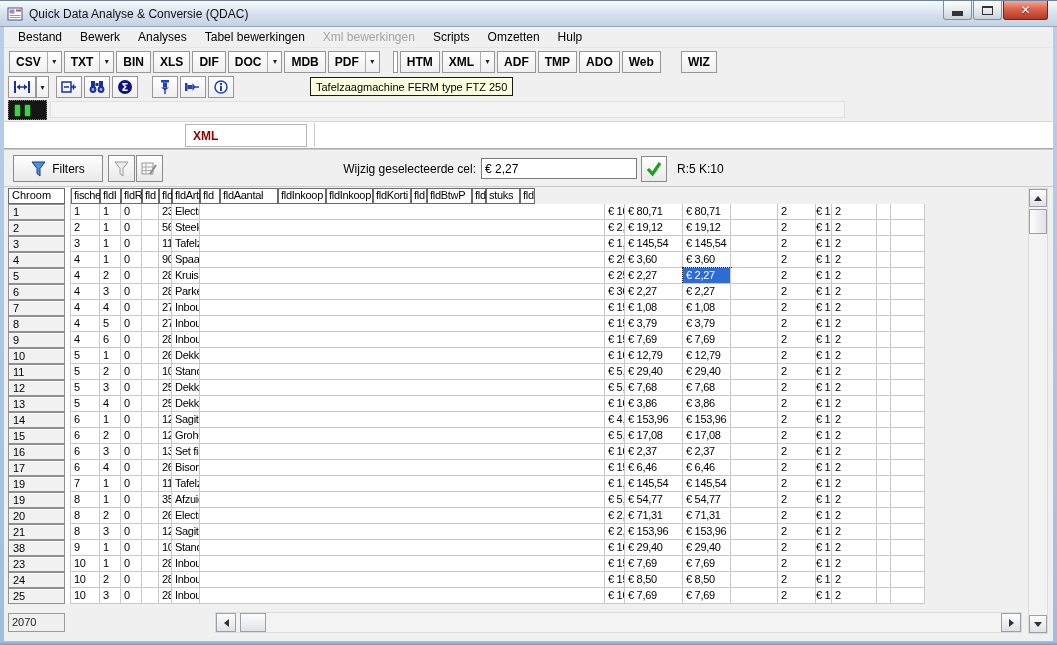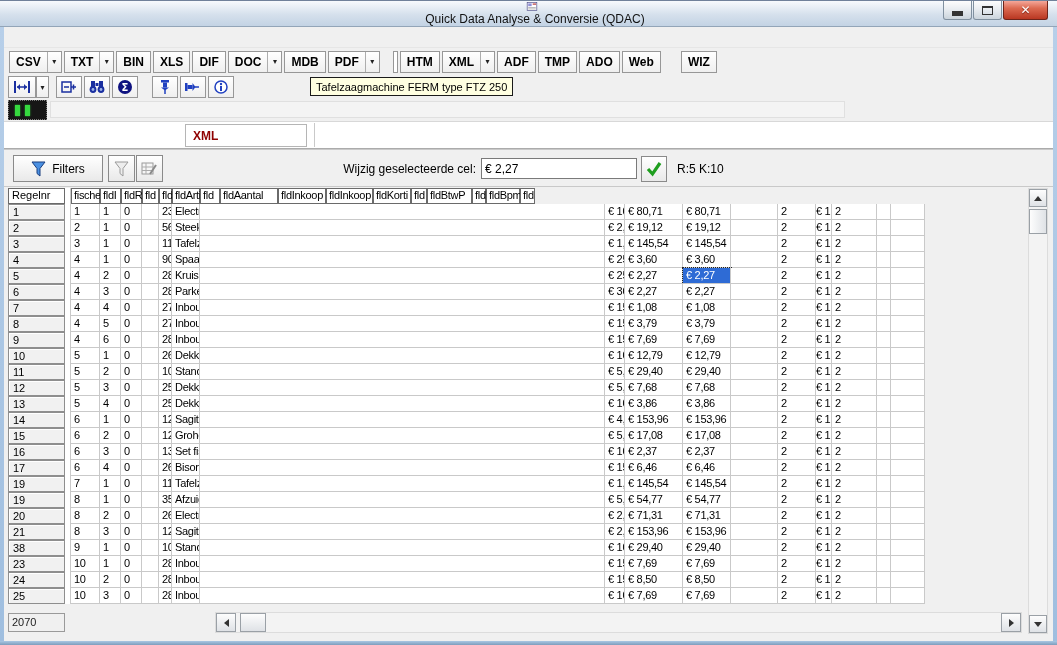--- a/index.html
+++ b/index.html
@@ -7,21 +7,21 @@
   .window{position:relative;width:1057px;height:645px;background:#F0F0F0;}
   .frame{position:absolute;background:linear-gradient(to bottom,#B7CFE9,#9FBEDF);z-index:5;}
   .frame.l{left:0;top:27px;bottom:0;width:4px;}
   .frame.r{right:0;top:27px;bottom:0;width:4px;}
   .frame.b{left:0;right:0;bottom:0;height:4px;background:linear-gradient(to bottom,#A9C7E4,#7E9DBC);}
 
   
   .titlebar{position:absolute;left:0;top:0;right:0;height:27px;
     background:linear-gradient(#F7FAFD,#D5E0EC 55%,#C3D3E4);
     border-top:1px solid #70819A;border-bottom:1px solid #93A5B8;
-    display:flex;align-items:center;padding-left:7px;box-sizing:border-box;flex-direction:column;}
+    display:flex;align-items:center;padding-left:7px;box-sizing:border-box;}
   .title-text{font-size:12px;color:#111;margin-left:6px;}
   .winbtns{position:absolute;top:0px;right:9px;display:flex;}
   .wbtn{height:19px;border:1px solid #80909F;border-top:none;border-radius:0 0 3px 3px;
     display:flex;align-items:center;justify-content:center;margin-left:1px;box-sizing:border-box;}
   .wbtn.min,.wbtn.max{width:29px;background:linear-gradient(#FDFDFD,#E9EDF1 45%,#CBD4DC);}
   .wbtn.close{width:45px;background:linear-gradient(#F5A79A,#DC6A52 40%,#B93722);border-color:#6E241A;}
   .glyph-min{width:9px;height:3px;background:#333;margin-top:7px;border:1px solid #fff0;}
   .glyph-max{width:9px;height:7px;border:1px solid #333;box-shadow:inset 0 1px 0 #333;}
   .glyph-x{color:#fff;font-size:12px;font-weight:bold;text-shadow:0 1px 1px #7A1F12;}
 
@@ -144,20 +144,30 @@
         </div>
       <div class="wbtn max">
           <div class="glyph-max"></div>
         </div>
       <div class="wbtn close">
           <span class="glyph-x">✕</span>
         </div>
     </div>
   </div>
 
+  <div class="menubar" id="menubar">
+      <div class="menu-item">Bestand</div>
+      <div class="menu-item">Bewerk</div>
+      <div class="menu-item">Analyses</div>
+      <div class="menu-item">Tabel bewerkingen</div>
+      <div class="menu-item disabled">Xml bewerkingen</div>
+      <div class="menu-item">Scripts</div>
+      <div class="menu-item">Omzetten</div>
+      <div class="menu-item">Hulp</div>
+    </div>
 
   <div class="toolbar1" id="toolbar1">
       <div class="fbtn">
         <div class="lbl">CSV</div>
         <div class="arr">▾</div>
       </div>
       <div class="fbtn">
         <div class="lbl">TXT</div>
         <div class="arr">▾</div>
       </div>
@@ -312,37 +322,37 @@
     <div class="btn3d check-btn">
       <svg width="18" height="16" viewBox="0 0 18 16">
         <path d="M3 8l4.5 5L15 2" stroke="#1E9E1E" stroke-width="3.2" fill="none"></path>
       </svg>
     </div>
     <div class="pos-ind">R:5 K:10</div>
   </div>
 
   <div id="grid">
       <div class="grow ghead">
-        <div class="rcell rhead">Regelnr</div>
+        <div class="rcell rhead">Chroom</div>
         <div class="gap"></div>
         <div class="gcell ghcell first" style="width: 30px;">fischer</div>
         <div class="gcell ghcell" style="width: 21px;">fldI</div>
         <div class="gcell ghcell" style="width: 21px;">fldR</div>
         <div class="gcell ghcell" style="width: 17px;">fld</div>
         <div class="gcell ghcell" style="width: 13px;">fld</div>
         <div class="gcell ghcell" style="width: 28px;">fldArti</div>
         <div class="gcell ghcell" style="width: 20px;">fld</div>
         <div class="gcell ghcell" style="width: 58px;">fldAantal</div>
         <div class="gcell ghcell" style="width: 48px;">fldInkoop</div>
         <div class="gcell ghcell" style="width: 47px;">fldInkoop</div>
         <div class="gcell ghcell" style="width: 38px;">fldKorti</div>
         <div class="gcell ghcell" style="width: 16px;">fld</div>
         <div class="gcell ghcell" style="width: 45px;">fldBtwP</div>
         <div class="gcell ghcell" style="width: 14px;">fld</div>
-        <div class="gcell ghcell" style="width: 34px;">fldBpm</div>
+        <div class="gcell ghcell" style="width: 34px;">stuks</div>
         <div class="gcell ghcell" style="width: 15px;">fld</div>
       </div>
       <div class="grow">
         <div class="rcell">1</div>
         <div class="gap"></div>
         <div class="gcell first" style="width: 30px;">1</div>
         <div class="gcell" style="width: 21px;">1</div>
         <div class="gcell" style="width: 21px;">0</div>
         <div class="gcell" style="width: 17px;"></div>
         <div class="gcell" style="width: 13px;">237</div>

